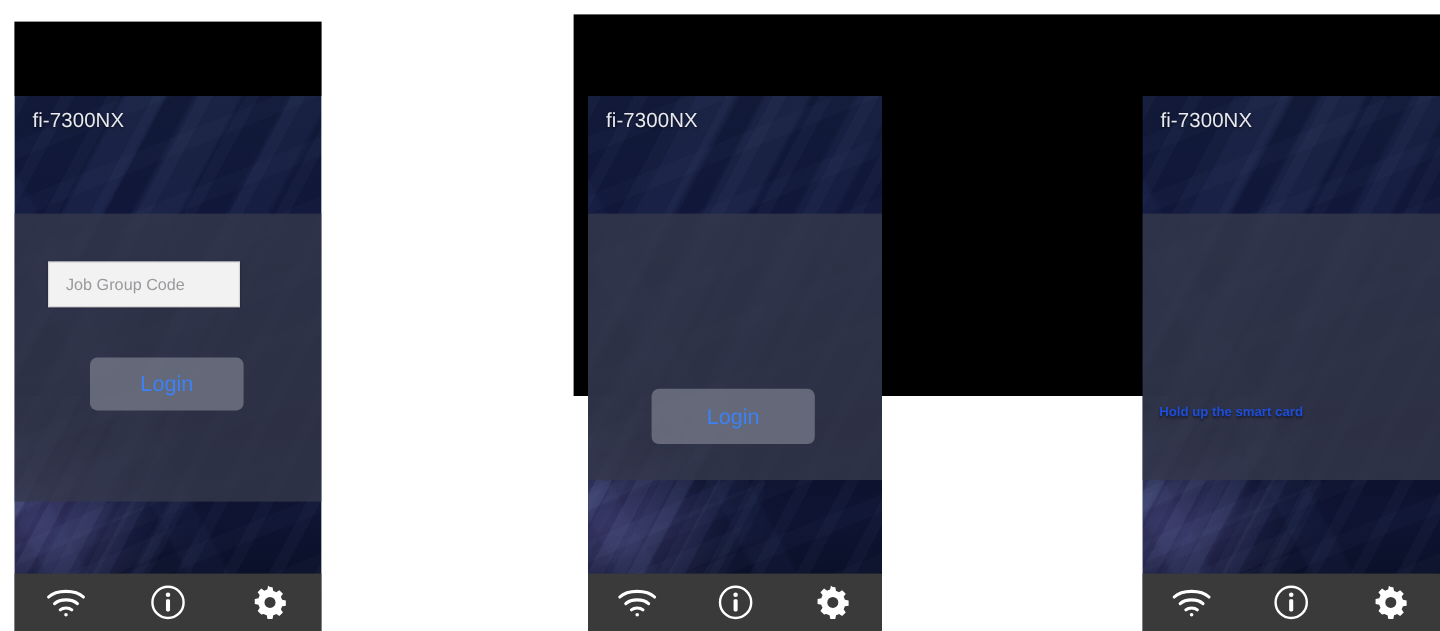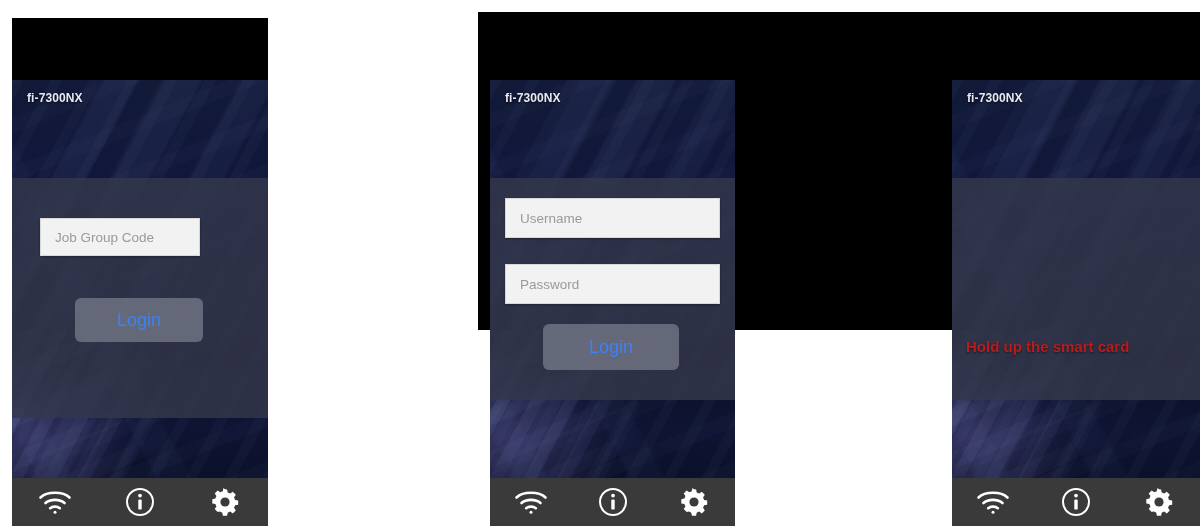--- a/index.html
+++ b/index.html
@@ -52,21 +52,21 @@
             mask-image:radial-gradient(ellipse at 20% 40%, #000 0%, rgba(0,0,0,.55) 55%, transparent 80%);
   }
 
   
   .panel-header{
     position:absolute;left:0;top:0;right:0;height:98px;
     pointer-events:none;
   }
   .panel-title{
     position:absolute;left:15px;top:11px;
-    color:#e9eaf0;font-size:12px;font-weight:700;letter-spacing:.1px;
+    color:#e9eaf0;font-size:17px;font-weight:400;letter-spacing:.1px;
     text-shadow:0 1px 2px rgba(0,0,0,.6);
   }
 
   
   .sheet{
     position:absolute;left:0;right:0;
     background:rgba(52,56,76,.82);
   }
   #sheet-1{top:98px;height:240px;}
   #sheet-2{top:98px;height:222px;}
@@ -100,21 +100,21 @@
 
   
   #field-username{left:15px;top:118px;width:215px;height:40px;}
   #field-password{left:15px;top:184px;width:215px;height:40px;}
   #login-2{left:53px;top:244px;width:136px;height:46px;}
 
   
   #card-art{position:absolute;left:12px;top:110px;width:224px;height:120px;}
   #card-hint{
     position:absolute;left:14px;top:258px;
-    color:#b91c1c;font-size:15px;font-weight:700;
+    color:#1d4ed8;font-size:11px;font-weight:700;
     text-shadow:0 1px 2px rgba(0,0,0,.55);
   }
 
   
   .toolbar{
     position:absolute;left:0;right:0;bottom:0;height:48px;
     background:#3a3a3a;
     display:flex;align-items:center;
   }
   .tool-btn{
@@ -175,23 +175,21 @@
 
 <div class="panel" id="panel-2">
   <div class="wallpaper"></div>
 
   <div class="panel-header">
     <div class="panel-title">fi-7300NX</div>
   </div>
 
   <div class="sheet" id="sheet-2"></div>
 
-  <div class="field" id="field-username">Username</div>
-
-  <div class="field" id="field-password">Password</div>
+
 
   <div class="login-btn" id="login-2">Login</div>
 
   <div class="toolbar">
     <div class="tool-btn">
       <span>
         <svg width="34" height="26" viewBox="0 0 34 26" fill="none" stroke="#ffffff" stroke-width="2.6" stroke-linecap="round">
           <path d="M2.5 8.5 C 9 2.2, 25 2.2, 31.5 8.5"></path>
           <path d="M7.5 14 C 12 9.8, 22 9.8, 26.5 14"></path>
           <path d="M12.2 19.2 C 14.6 17.1, 19.4 17.1, 21.8 19.2"></path>

